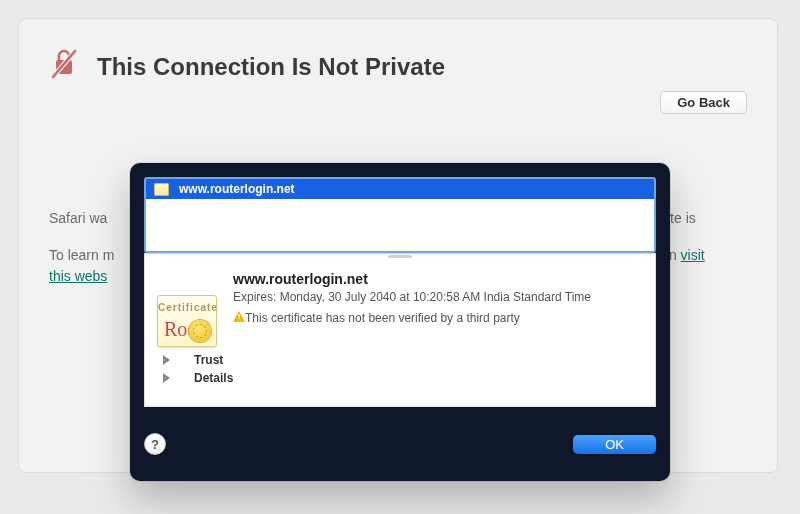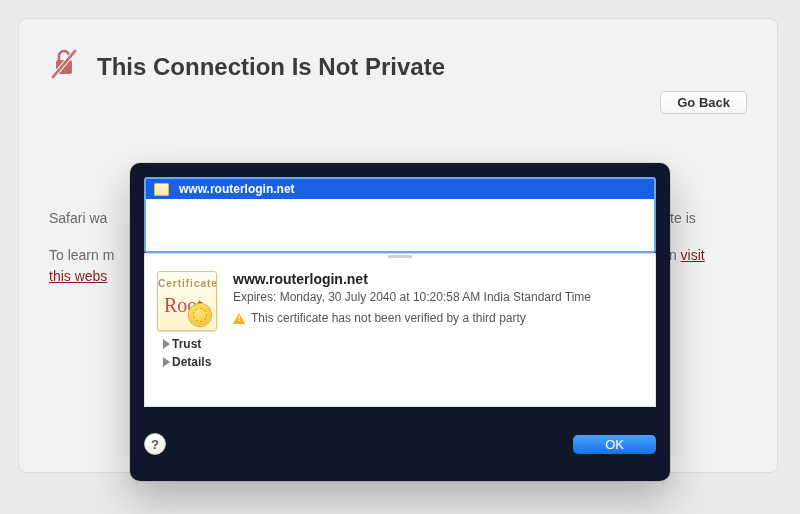--- a/index.html
+++ b/index.html
@@ -12,21 +12,21 @@
     border: 1px solid #dcdcdc;
     border-radius: 8px;
     padding: 28px 30px 26px 30px;
     width: 760px;
     height: 455px;
   }
   .warn-header { display: flex; align-items: flex-end; gap: 18px; }
   .warn-title { font-size: 24px; font-weight: 700; color: #3a3a3a; }
   .warn-body { margin-top: 30px; font-size: 14px; color: #6a6a6a; line-height: 1.5; }
   .warn-break { height: 64px; }
-  .warn-body a { color: #7f1d1d; text-decoration: underline; }
+  .warn-body a { color: #0f766e; text-decoration: underline; }
   .goback-row { display:flex; justify-content:flex-end; margin-top:10px; }
   .mac-btn {
     background: linear-gradient(#ffffff,#f6f6f6);
     border: 1px solid #cfcfcf;
     border-radius: 5px;
     font-size: 13px;
     padding: 3px 16px;
     color: #333;
     font-weight: bold;
   }
@@ -83,27 +83,28 @@
     background: #fff;
     border-left: 1px solid #e0e0e0;
     border-right: 1px solid #e0e0e0;
     border-bottom: 1px solid #e0e0e0;
     padding: 12px 12px 8px 12px;
     height: 148px;
     overflow: hidden;
   }
   .cert-top { display:flex; gap: 16px; }
   .cert-icon {
-    width: 60px; height: 60px;
+    width: 60px; height: 52px;
     background: linear-gradient(#fffdf2,#fff5c8);
     border: 1px solid #d8c982;
     border-radius: 3px;
     position: relative;
     box-shadow: 0 1px 2px rgba(0,0,0,0.15);
     flex-shrink: 0;
+    margin-top: 24px;
   }
   .cert-icon .word {
     position:absolute; top:6px; left:0; right:0; text-align:center;
     font-size:10px; letter-spacing:1px; color:#b5975a; font-weight:600;
   }
   .cert-icon .root {
     position:absolute; top:22px; left:6px;
     font-family: "Brush Script MT", cursive;
     font-size:20px; color:#c24b4b;
   }
@@ -113,35 +114,35 @@
     background: radial-gradient(circle at 40% 35%, #ffe97a, #f4c83a 70%);
     box-shadow: 0 0 0 1px #d3ad34;
   }
   .cert-icon .seal::after {
     content:""; position:absolute; inset:4px; border-radius:50%;
     border: 1px dashed #c79a1e;
   }
 
   .cert-info .title { font-size: 14px; font-weight: 700; color:#222; }
   .cert-info .line { font-size: 12px; color:#555; margin-top:2px; line-height:1.35;}
-  .cert-info .warn-line { font-size: 12px; color:#555; margin-top:6px; display:flex; align-items:center; gap:6px;}
+  .cert-info .warn-line { font-size: 12px; color:#555; margin-top:6px; display:flex; align-items:flex-start; gap:0;}
   .tri {
     width:0;height:0;
     border-left:6px solid transparent;
     border-right:6px solid transparent;
     border-bottom:11px solid #f8b400;
     position:relative; display:inline-block;
   }
   .tri::after{
     content:"!"; position:absolute; left:-2px; top:1px; width:4px;
     font-size:8px; font-weight:700; color:#fff; text-align:center;
   }
 
   .expander-row {
-    display:flex; align-items:center; gap:2px;
+    display:flex; align-items:center; gap:24px;
     font-size:12px; font-weight:700; color:#333;
     padding: 6px 0 0 6px;
   }
   .chev {
     width:0;height:0;
     border-top:5px solid transparent;
     border-bottom:5px solid transparent;
     border-left:7px solid #8a8a8a;
   }
 

